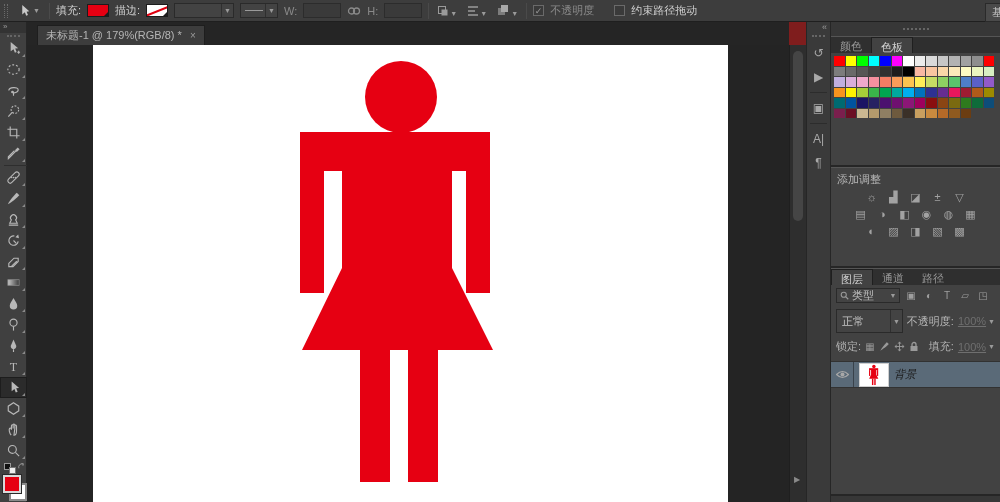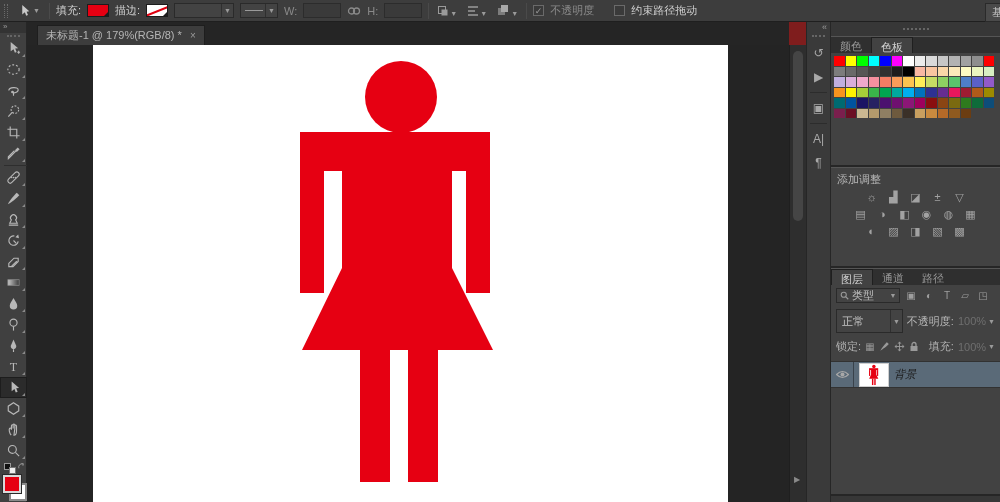--- a/index.html
+++ b/index.html
@@ -105,21 +105,21 @@
   .swatch{ width:10.5px; height:9.5px; }
   .swatches-body{ height:112px; }
   
   .adj-body{ padding:4px 6px 24px; }
   .adj-title{ color:#b8b8b8; margin-bottom:4px; }
   .adj-row{ display:flex; justify-content:center; gap:6px; margin:4px 0; }
   .adj-ic{ width:16px; height:13px; color:#a2a2a2; font-size:11px; line-height:13px; text-align:center; }
   
   .lyr-row{ display:flex; align-items:center; gap:4px; padding:3px 5px; white-space:nowrap; }
   .lyr-label{ color:#b4b4b4; }
-  .lyr-dim{ color:#6f6f6f; }
+  .lyr-dim{ color:#6f6f6f;text-decoration:underline; }
   .search-combo{ width:64px; height:15px; padding-left:3px; gap:3px; }
   .f-ic{ color:#9e9e9e; font-size:10px; width:14px; text-align:center; }
   .blend-combo{ width:92px; height:24px; padding-left:5px; color:#c4c4c4; }
   .val-box{ display:flex; align-items:center; gap:2px; }
   .lock-ic{ width:13px; height:12px; display:flex; align-items:center; justify-content:center;
     color:#9a9a9a; font-size:10px; }
   .layer-item{ display:flex; align-items:stretch; height:27px; margin-top:4px;
     border-top:1px solid #323232; border-bottom:1px solid #323232; }
   .layer-item.selected{ background:#5a6a78; }
   .eye-cell{ width:23px; display:flex; align-items:center; justify-content:center;

